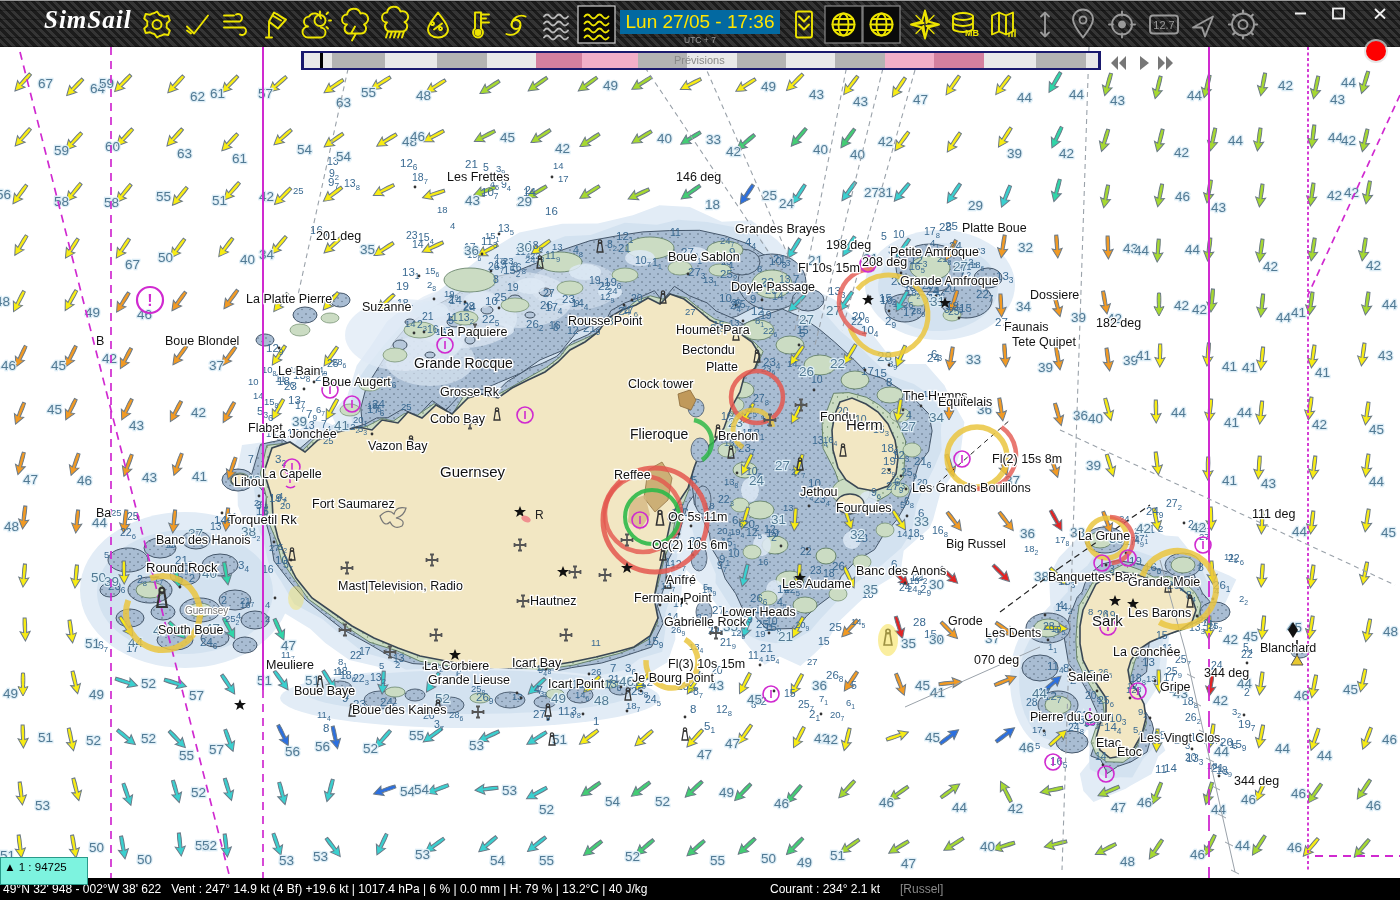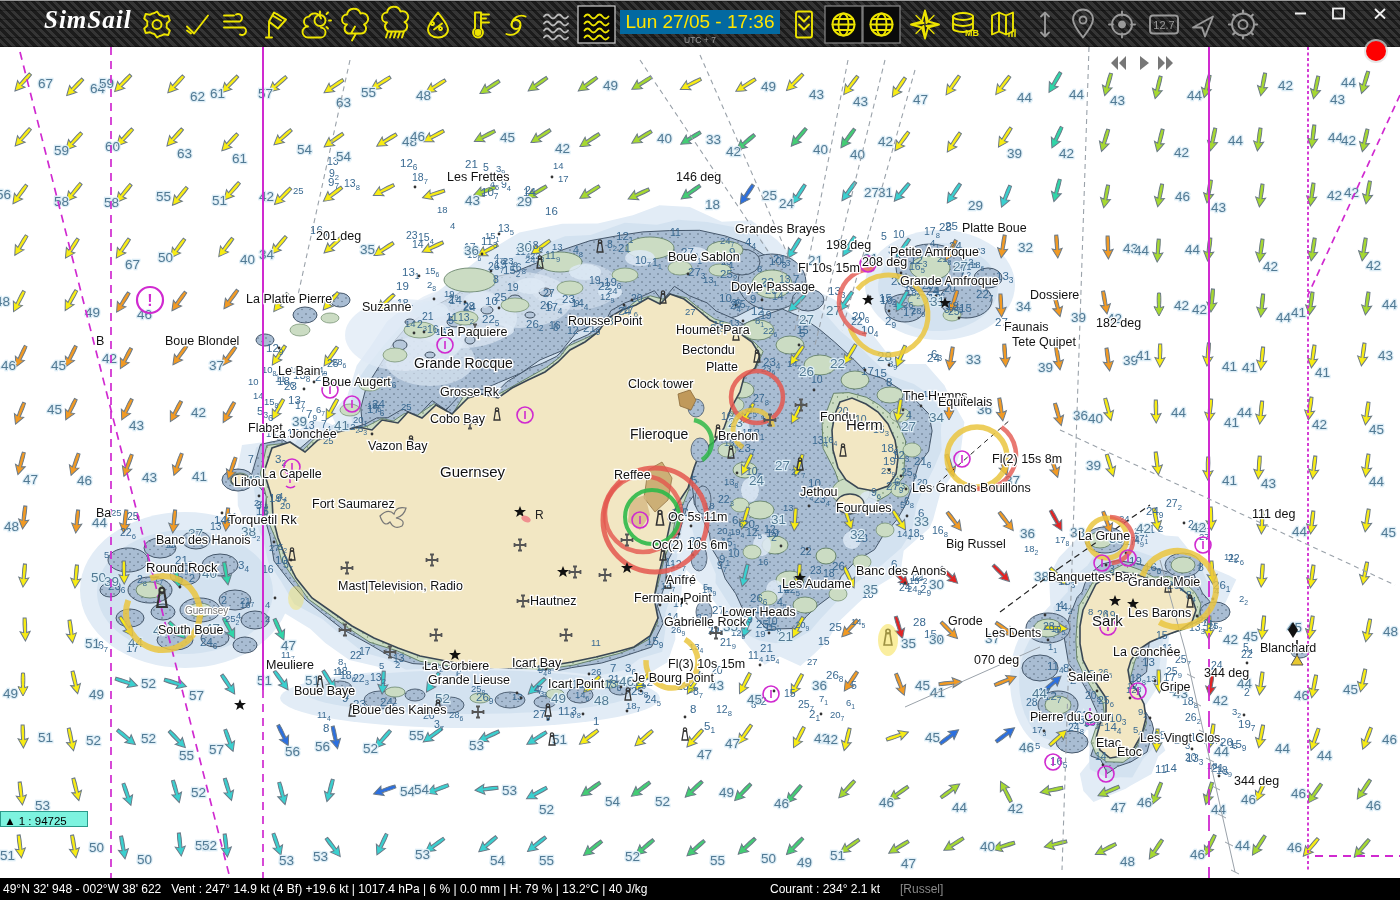--- a/index.html
+++ b/index.html
@@ -8,21 +8,21 @@
 #logo{position:absolute;left:28px;top:6px;color:#fff;font-family:"Liberation Serif",serif;font-style:italic;font-weight:bold;font-size:25px;letter-spacing:1px;z-index:3;margin-left:16px;}
 #topbar svg{position:absolute;top:0;left:0;z-index:2;}
 #timebox{position:absolute;left:620px;top:10px;width:160px;height:24px;background:#0369a1;z-index:4;color:#ffe400;font-size:19px;text-align:center;line-height:24px;}
 #utc{position:absolute;left:684px;top:35px;color:#9a9a9a;font-size:8.5px;z-index:4;}
 #tl{position:absolute;left:301px;top:51px;width:800px;height:19px;background:#e9e9e9;border-top:2px solid #1a1a6e;border-bottom:2px solid #1a1a6e;border-left:3px solid #1a1a6e;border-right:3px solid #1a1a6e;box-sizing:border-box;z-index:5;}
 #tl .in{position:absolute;left:0;top:0;width:794px;height:15px;overflow:hidden;}
 #cursor{position:absolute;left:16px;top:0;width:3px;height:15px;background:#000;}
 #prev{position:absolute;left:370px;top:1px;color:#8a8a8a;font-size:11px;}
 #pb{position:absolute;left:1108px;top:54px;z-index:5;}
 #status{position:absolute;left:0;top:878px;width:1400px;height:22px;background:#000;color:#fff;font-size:12px;z-index:6;}
-#scale{position:absolute;left:0;top:811px;width:88px;height:16px;background:#7df3df;border:1px solid #2a9a8a;box-sizing:border-box;color:#000;font-size:11.5px;line-height:18px;z-index:6;}
+#scale{position:absolute;left:0;top:857px;width:88px;height:28px;background:#7df3df;border:1px solid #2a9a8a;box-sizing:border-box;color:#000;font-size:11.5px;line-height:18px;z-index:6;}
 .hl{paint-order:stroke;stroke:#ffffff;stroke-width:2.6px;}
 .wn{paint-order:stroke;stroke:#ddedf6;stroke-width:2.4px;fill:#527a94;font-size:13.5px;}
 </style></head><body>
 <div id="wrap">
 <svg width="1400" height="900" viewBox="0 0 1400 900" font-family="Liberation Sans, sans-serif">
 <defs>
 <pattern id="spB" width="8" height="8" patternUnits="userSpaceOnUse">
  <circle cx="2" cy="2" r="0.8" fill="#5a6c80"></circle>
           <circle cx="6" cy="5.5" r="0.7" fill="#5f7184"></circle>
 </pattern>
@@ -1836,20 +1836,36 @@
         </g>
         <line x1="1295" y1="12.5" x2="1306" y2="12.5" stroke="#f0f0f0" stroke-width="2"></line>
         <rect x="1333" y="7.5" width="11" height="10" fill="none" stroke="#f0f0f0" stroke-width="1.8"></rect>
         <path d="M1375,8 l10,9.5 M1385,8 l-10,9.5" stroke="#f0f0f0" stroke-width="1.8"></path>
       </svg>
     </div>
 <div id="logo">SimSail</div>
 <div style="position:absolute;left:1366px;top:41px;width:20px;height:20px;border-radius:50%;background:#fe0000;box-shadow:0 0 0 2px rgba(220,220,220,0.7);z-index:7"></div>
 <div id="timebox">Lun 27/05 - 17:36</div>
 <div id="utc">UTC + 7</div>
+<div id="tl">
+      <div class="in">
+        <div style="position:absolute;left:28px;top:0;width:53px;height:15px;background:#b3b3b3"></div>
+        <div style="position:absolute;left:133px;top:0;width:50px;height:15px;background:#b3b3b3"></div>
+        <div style="position:absolute;left:232px;top:0;width:46px;height:15px;background:#d4809f"></div>
+        <div style="position:absolute;left:278px;top:0;width:56px;height:15px;background:#f2afc8"></div>
+        <div style="position:absolute;left:334px;top:0;width:49px;height:15px;background:#b3b3b3"></div>
+        <div style="position:absolute;left:433px;top:0;width:49px;height:15px;background:#b3b3b3"></div>
+        <div style="position:absolute;left:531px;top:0;width:50px;height:15px;background:#b3b3b3"></div>
+        <div style="position:absolute;left:581px;top:0;width:49px;height:15px;background:#f2afc8"></div>
+        <div style="position:absolute;left:630px;top:0;width:50px;height:15px;background:#d4809f"></div>
+        <div style="position:absolute;left:732px;top:0;width:50px;height:15px;background:#b3b3b3"></div>
+        <div id="cursor"></div>
+        <div id="prev">Prévisions</div>
+      </div>
+    </div>
 <svg id="pb" width="80" height="18" style="position:absolute;left:1106px;top:54px;z-index:5">
 <g fill="#777">
         <path d="M12,2 L5,9 L12,16 Z M20,2 L13,9 L20,16 Z"></path>
         <path d="M34,2 L43,9 L34,16 Z"></path>
         <path d="M56,2 L63,9 L56,16 Z M64,2 L71,9 L64,16 Z" transform="translate(-4,0)"></path>
       </g>
     </svg>
 <div id="status">
       <span style="position:absolute;left:3px;top:4px">49°N 32' 948 - 002°W 38' 622&nbsp;&nbsp;&nbsp;Vent : 247° 14.9 kt (4 Bf) +19.6 kt | 1017.4 hPa | 6 % | 0.0 mm | H: 79 % | 13.2°C | 40 J/kg</span>
 <span style="position:absolute;left:770px;top:4px">Courant : 234° 2.1 kt</span>

